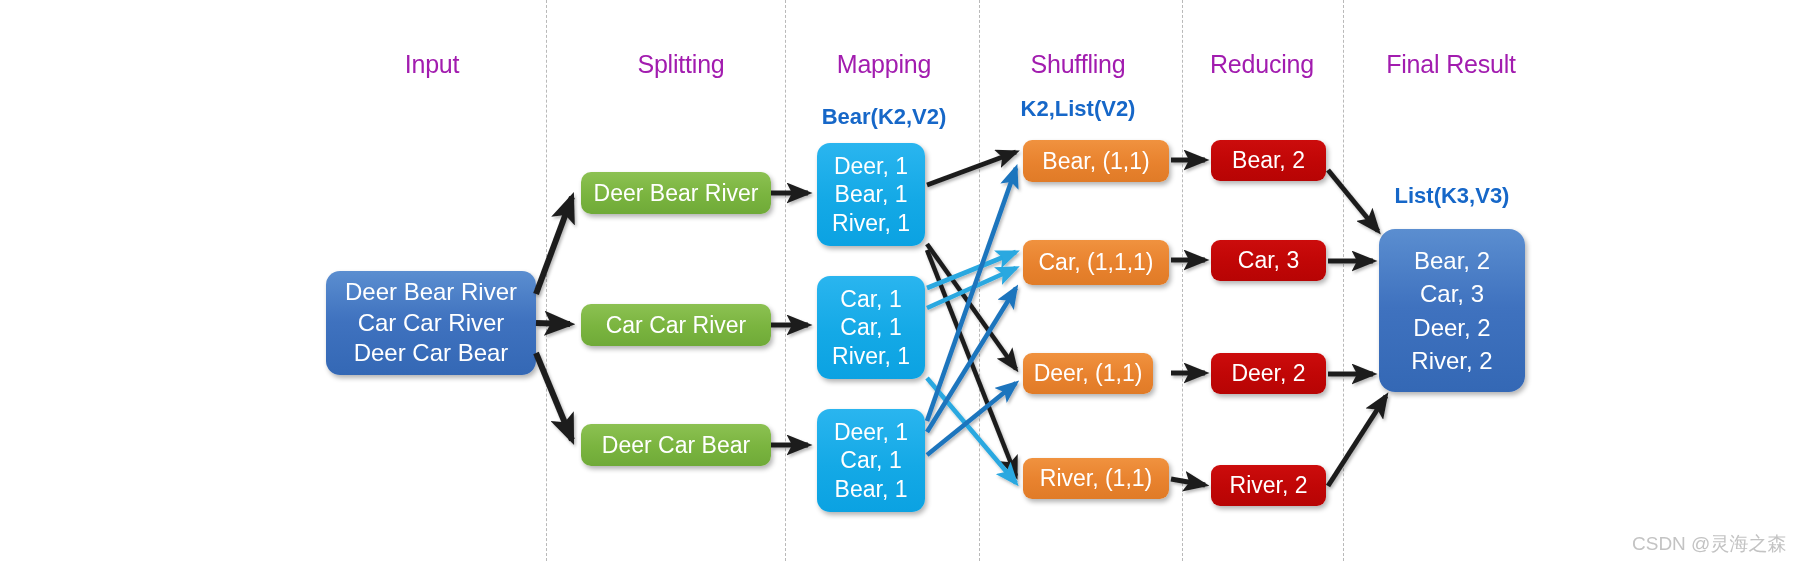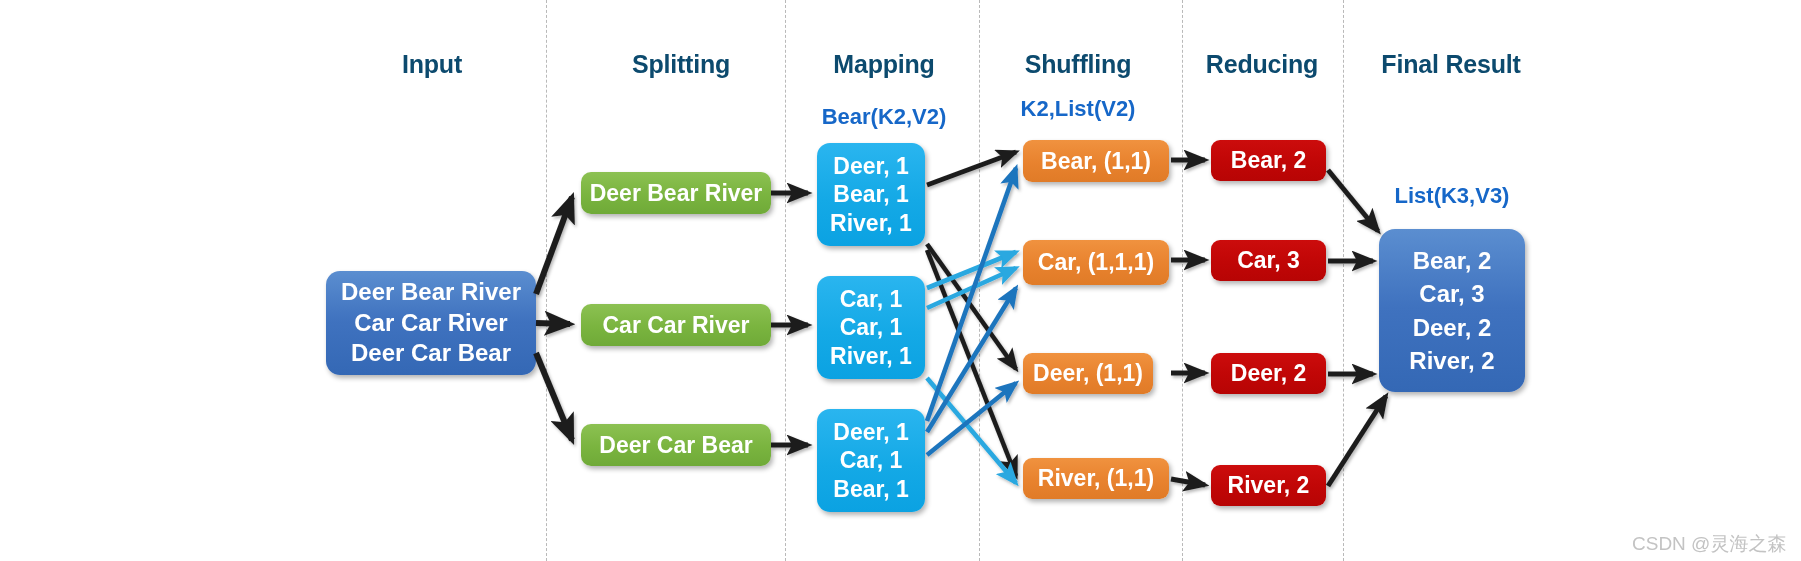--- a/index.html
+++ b/index.html
@@ -17,23 +17,23 @@
   
   .divider {
     position: absolute; top: 0; bottom: 0;
     width: 0; border-left: 1px dashed #b9b9b9;
   }
 
   
   .col-header {
     position: absolute;
     text-align: center;
-    font-weight: bold;
+    font-weight: normal;
     font-size: 25px;
-    color: #0c4a6e;
+    color: #a21caf;
     letter-spacing: -0.2px;
     white-space: nowrap;
     transform: translateX(-50%);
   }
   .col-sub {
     position: absolute;
     text-align: center;
     font-weight: bold;
     font-size: 22px;
     color: #1667c8;
@@ -49,21 +49,20 @@
     align-items: center;
     justify-content: center;
     border-radius: 11px;
     color: #ffffff;
     font-size: 23px;
     line-height: 1.17;
     text-align: left;
     box-shadow: 2px 3px 5px rgba(0,0,0,0.30);
     white-space: nowrap;
     padding: 0 20px;
-    font-weight: bold;
   }
   .node .ln { display: block; }
 
   .node.input {
     background: linear-gradient(180deg,#5b8ed0 0%,#3f72bf 48%,#3468b5 100%);
     border-radius: 14px;
     font-size: 24px;
     line-height: 1.28;
   }
   .node.split {

